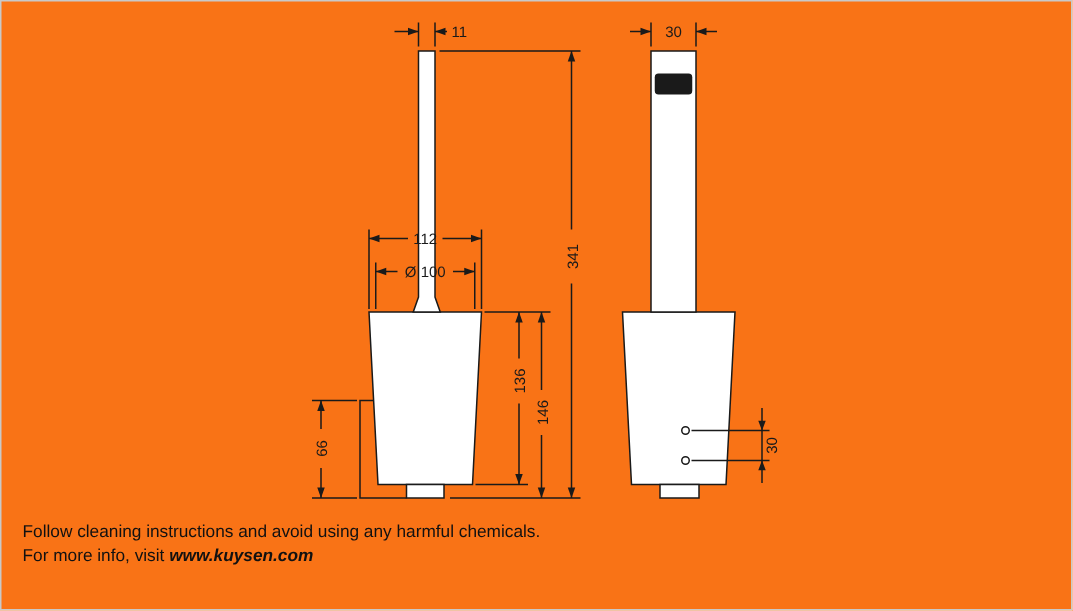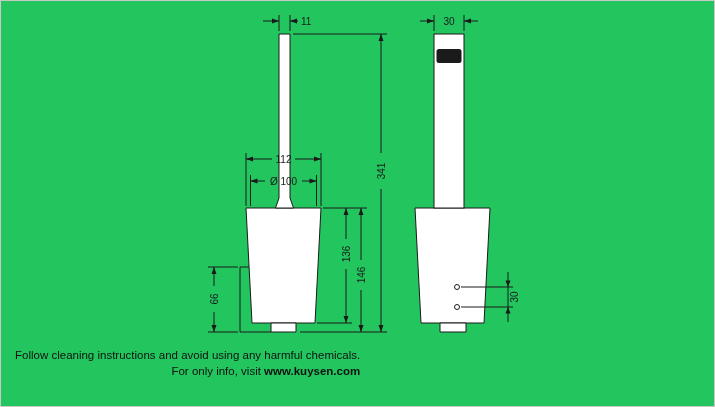--- a/index.html
+++ b/index.html
@@ -1,39 +1,38 @@
 <!DOCTYPE html>
 <html><head>
 <meta charset="utf-8">
 <style>
   html,body{margin:0;padding:0;background:#ffffff;}
   .page{
     position:relative;
     width:713px;height:405px;
     border:1px solid #c9c9c9;
-    background:#22c55e;
+    background:#f97316;
     font-family:"Liberation Sans", sans-serif;
     overflow:hidden;
   }
   svg{position:absolute;left:0;top:0;}
   .outline{fill:#ffffff;stroke:#1a1a1a;stroke-width:1;}
   .thin{stroke:#1a1a1a;stroke-width:1;fill:none;}
   .arrow{fill:#1a1a1a;stroke:none;}
   .dimtext{
     font-family:"Liberation Sans", sans-serif;
     font-size:10px;
     fill:#1a1a1a;
   }
   .footer{
     position:absolute;left:14px;top:346px;
     font-size:11.5px;color:#111111;line-height:16px;
     white-space:nowrap;
-    text-align:right;
   }
-  .footer b{font-weight:bold;}
+  .footer b{font-weight:bold;font-style:italic;}
 </style>
 </head>
 <body>
 
 <div class="page">
 
   <svg width="715" height="340" viewBox="0 0 715 340">
 
     <g>
 
@@ -128,16 +127,16 @@
         <path class="thin" d="M507,271 L507,321"></path>
         <polygon class="arrow" points="507,286 504.5,279.5 509.5,279.5"></polygon>
         <polygon class="arrow" points="507,306 504.5,312.5 509.5,312.5"></polygon>
         <text class="dimtext" text-anchor="middle" transform="translate(517,296) rotate(-90)">30</text>
       </g>
     </g>
   </svg>
 
   <div class="footer">
     <div>Follow cleaning instructions and avoid using any harmful chemicals.</div>
-    <div><span>For only info, visit </span><b>www.kuysen.com</b></div>
+    <div><span>For more info, visit </span><b>www.kuysen.com</b></div>
   </div>
 
 </div>
 
 </body></html>

